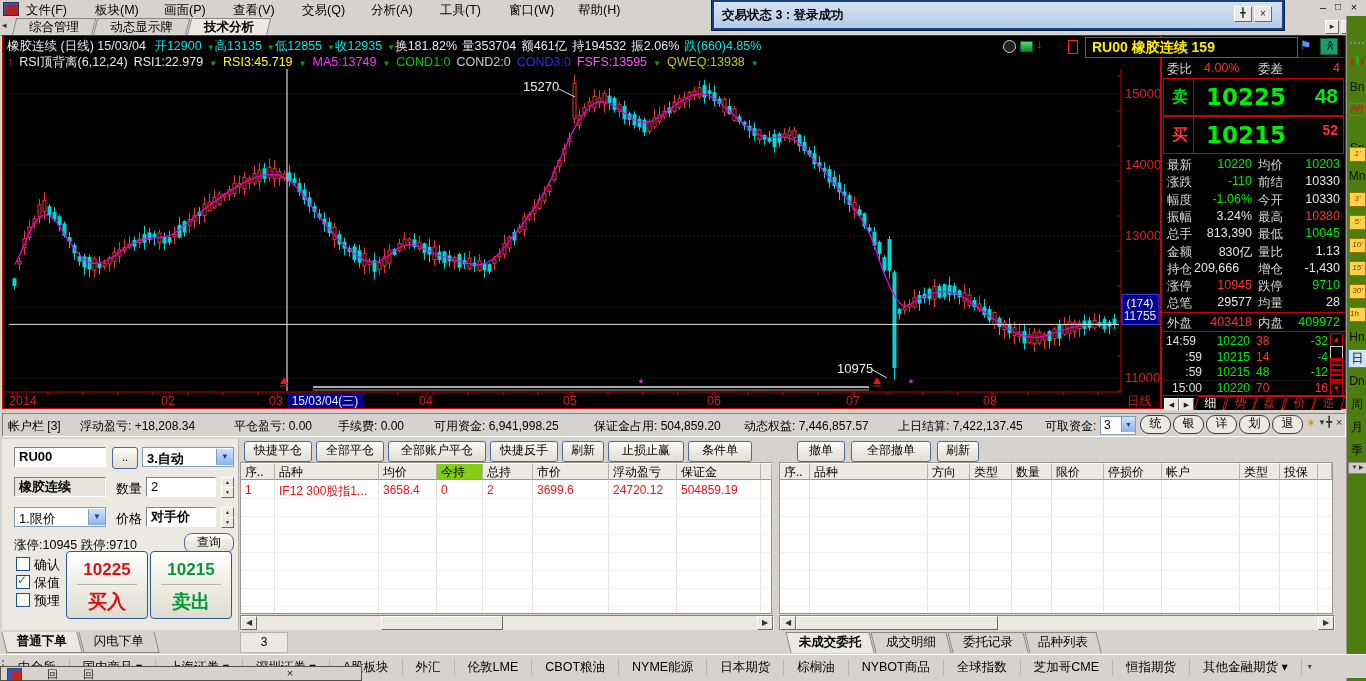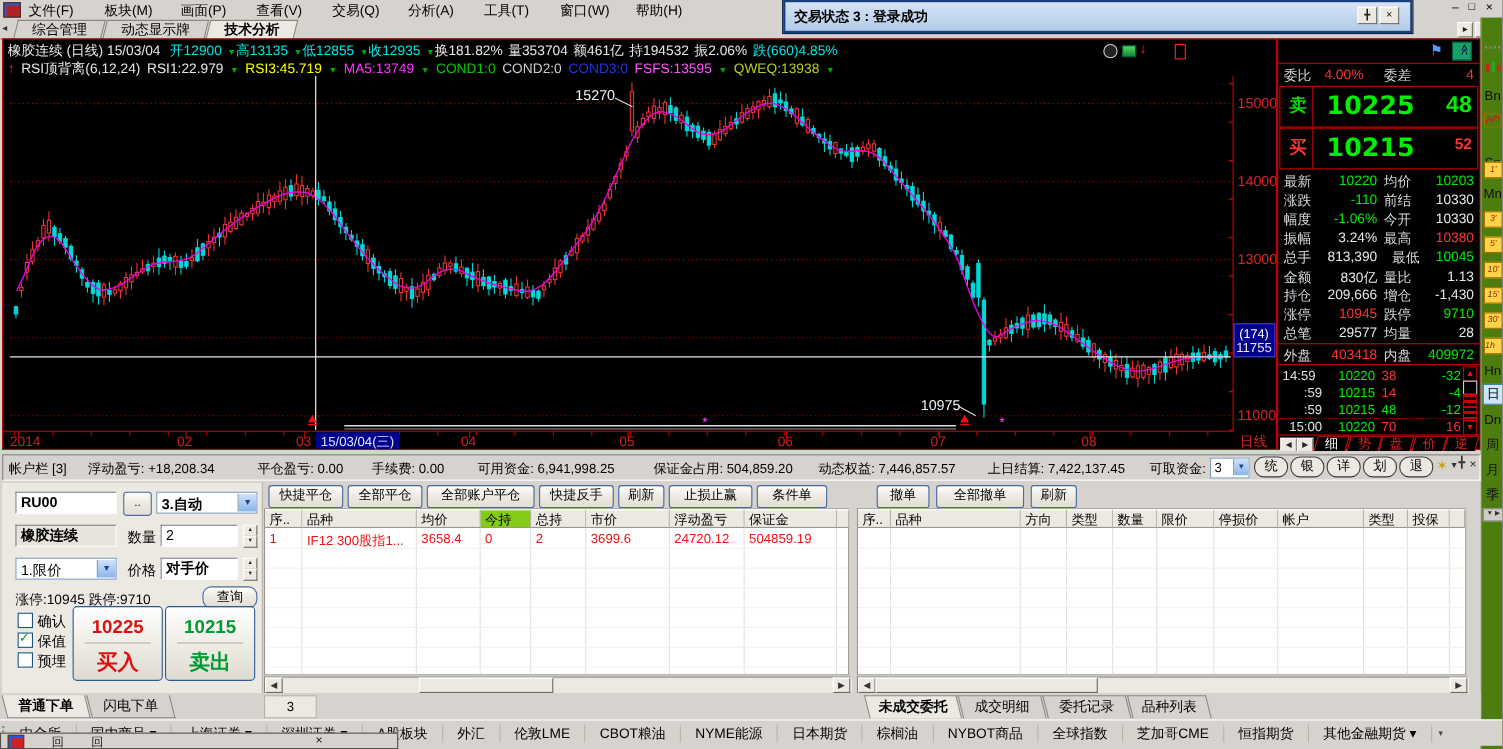--- a/index.html
+++ b/index.html
@@ -617,28 +617,28 @@
       <div class="abs" style="left: 5px; top: 155.6px; width: 40px; height: 14px; color: rgb(216, 216, 216); font-size: 12.5px;">幅度</div>
       <div class="abs" style="left: 32px; top: 155.6px; width: 58px; height: 14px; color: rgb(0, 238, 0); font-size: 12.5px; text-align: right;">-1.06%</div>
       <div class="abs" style="left: 96px; top: 155.6px; width: 40px; height: 14px; color: rgb(216, 216, 216); font-size: 12.5px;">今开</div>
       <div class="abs" style="left: 118px; top: 155.6px; width: 60px; height: 14px; color: rgb(232, 232, 232); font-size: 12.5px; text-align: right;">10330</div>
       <div class="abs" style="left: 5px; top: 172.9px; width: 40px; height: 14px; color: rgb(216, 216, 216); font-size: 12.5px;">振幅</div>
       <div class="abs" style="left: 32px; top: 172.9px; width: 58px; height: 14px; color: rgb(232, 232, 232); font-size: 12.5px; text-align: right;">3.24%</div>
       <div class="abs" style="left: 96px; top: 172.9px; width: 40px; height: 14px; color: rgb(216, 216, 216); font-size: 12.5px;">最高</div>
       <div class="abs" style="left: 118px; top: 172.9px; width: 60px; height: 14px; color: rgb(255, 51, 51); font-size: 12.5px; text-align: right;">10380</div>
       <div class="abs" style="left: 5px; top: 190.2px; width: 40px; height: 14px; color: rgb(216, 216, 216); font-size: 12.5px;">总手</div>
       <div class="abs" style="left: 32px; top: 190.2px; width: 58px; height: 14px; color: rgb(232, 232, 232); font-size: 12.5px; text-align: right;">813,390</div>
-      <div class="abs" style="left: 96px; top: 190.2px; width: 40px; height: 14px; color: rgb(216, 216, 216); font-size: 12.5px; text-align: center;">最低</div>
+      <div class="abs" style="left: 96px; top: 190.2px; width: 40px; height: 14px; color: rgb(216, 216, 216); font-size: 12.5px;">最低</div>
       <div class="abs" style="left: 118px; top: 190.2px; width: 60px; height: 14px; color: rgb(0, 238, 0); font-size: 12.5px; text-align: right;">10045</div>
       <div class="abs" style="left: 5px; top: 207.5px; width: 40px; height: 14px; color: rgb(216, 216, 216); font-size: 12.5px;">金额</div>
       <div class="abs" style="left: 32px; top: 207.5px; width: 58px; height: 14px; color: rgb(232, 232, 232); font-size: 12.5px; text-align: right;">830亿</div>
       <div class="abs" style="left: 96px; top: 207.5px; width: 40px; height: 14px; color: rgb(216, 216, 216); font-size: 12.5px;">量比</div>
       <div class="abs" style="left: 118px; top: 207.5px; width: 60px; height: 14px; color: rgb(232, 232, 232); font-size: 12.5px; text-align: right;">1.13</div>
       <div class="abs" style="left: 5px; top: 224.8px; width: 40px; height: 14px; color: rgb(216, 216, 216); font-size: 12.5px;">持仓</div>
-      <div class="abs" style="left: 32px; top: 224.8px; width: 58px; height: 14px; color: rgb(232, 232, 232); font-size: 12.5px; text-align: right;">209,666</div>
+      <div class="abs" style="left: 32px; top: 224.8px; width: 58px; height: 14px; color: rgb(232, 232, 232); font-size: 12.5px; ">209,666</div>
       <div class="abs" style="left: 96px; top: 224.8px; width: 40px; height: 14px; color: rgb(216, 216, 216); font-size: 12.5px;">增仓</div>
       <div class="abs" style="left: 118px; top: 224.8px; width: 60px; height: 14px; color: rgb(232, 232, 232); font-size: 12.5px; text-align: right;">-1,430</div>
       <div class="abs" style="left: 5px; top: 242.1px; width: 40px; height: 14px; color: rgb(216, 216, 216); font-size: 12.5px;">涨停</div>
       <div class="abs" style="left: 32px; top: 242.1px; width: 58px; height: 14px; color: rgb(255, 51, 51); font-size: 12.5px; text-align: right;">10945</div>
       <div class="abs" style="left: 96px; top: 242.1px; width: 40px; height: 14px; color: rgb(216, 216, 216); font-size: 12.5px;">跌停</div>
       <div class="abs" style="left: 118px; top: 242.1px; width: 60px; height: 14px; color: rgb(0, 238, 0); font-size: 12.5px; text-align: right;">9710</div>
       <div class="abs" style="left: 5px; top: 259.4px; width: 40px; height: 14px; color: rgb(216, 216, 216); font-size: 12.5px;">总笔</div>
       <div class="abs" style="left: 32px; top: 259.4px; width: 58px; height: 14px; color: rgb(232, 232, 232); font-size: 12.5px; text-align: right;">29577</div>
       <div class="abs" style="left: 96px; top: 259.4px; width: 40px; height: 14px; color: rgb(216, 216, 216); font-size: 12.5px;">均量</div>
       <div class="abs" style="left: 118px; top: 259.4px; width: 60px; height: 14px; color: rgb(232, 232, 232); font-size: 12.5px; text-align: right;">28</div>
@@ -902,17 +902,20 @@
     </div>
   <div id="floatwin" class="abs" style="left:712px;top:0;width:572px;height:30px;background:linear-gradient(#d5e3f5,#b3cbe8);border:2px solid #17407f;outline:1px solid #0a1f44;box-sizing:border-box;z-index:50;">
     <span class="abs nowrap" style="left:8px;top:5px;font-weight:bold;font-size:12.5px;color:#000;">交易状态 3 : 登录成功</span>
     <span class="abs minibtn" style="left:520px;top:4px;width:16px;height:14px;line-height:13px;font-size:9px;">╋</span>
     <span class="abs minibtn" style="left:540px;top:4px;width:16px;height:14px;line-height:13px;font-size:10px;">×</span>
   </div>
 <div class="abs" style="left: 1003px; top: 40px; width: 11px; height: 11px; border: 1.5px solid rgb(207, 207, 207); border-radius: 50%; background: rgb(34, 34, 34); z-index: 6;"></div>
     <div class="abs" style="left: 1020px; top: 41px; width: 11px; height: 9px; background: linear-gradient(rgb(85, 221, 102), rgb(17, 136, 51)); border: 1px solid rgb(0, 102, 68); z-index: 6;"></div>
     <div class="abs" style="left: 1036px; top: 36px; width: 12px; height: 16px; color: rgb(255, 34, 34); font-weight: bold; font-size: 13px; z-index: 6;">↓</div>
     <div class="abs" style="left: 1068px; top: 40px; width: 8px; height: 12px; border: 1px solid rgb(255, 34, 34); z-index: 6;"></div>
+    <div class="abs" style="left: 1085px; top: 37px; width: 211px; height: 19px; border: 1px solid rgb(238, 34, 34); background: rgb(0, 0, 0); z-index: 6;">
+      <div class="nowrap abs" style="left: 6px; top: 1px; width: 200px; height: 16px; color: rgb(255, 238, 0); font-weight: bold; font-size: 14px;">RU00 橡胶连续 159</div>
+    </div>
     <div class="abs" style="left: 1300px; top: 38px; width: 14px; height: 16px; color: rgb(85, 153, 255); font-size: 13px; z-index: 6;">⚑</div>
     <div class="abs" style="left: 1320px; top: 38px; width: 16px; height: 15px; background: rgb(24, 160, 106); border: 1px solid rgb(10, 92, 60); z-index: 6;">
       <span class="nowrap abs" style="left: 2px; top: 0px; width: 12px; height: 14px; color: rgb(0, 17, 68); font-size: 10px; transform: rotate(90deg);">≪</span>
     </div>
   </div>
 
 </body></html>

